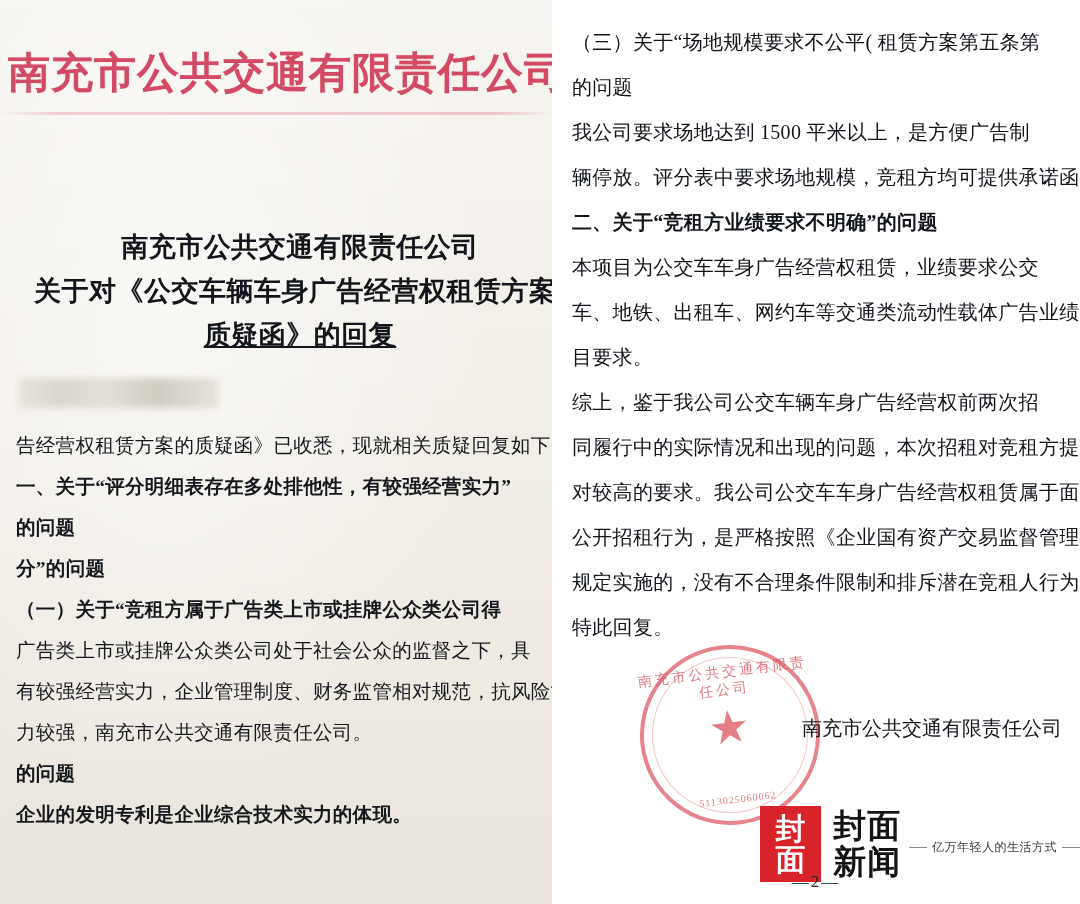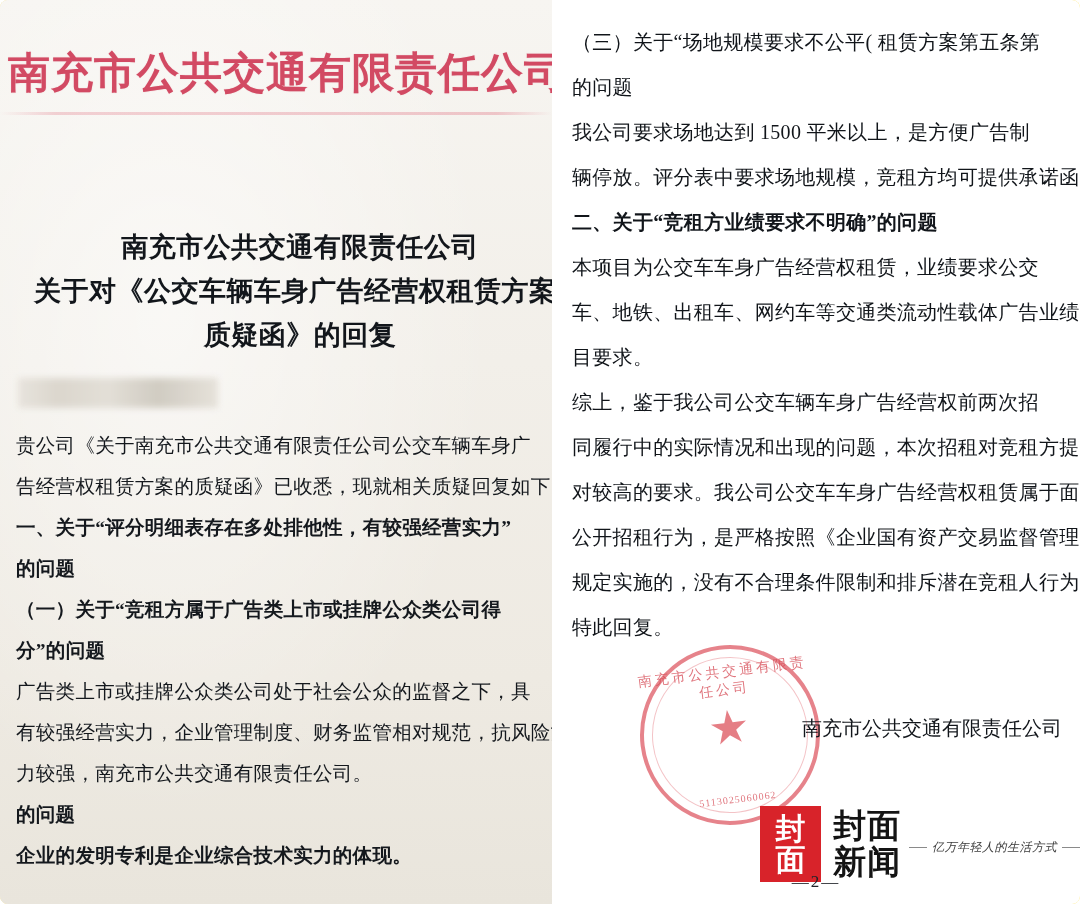--- a/index.html
+++ b/index.html
@@ -8,21 +8,20 @@
     width: 1080px; height: 904px;
     background: #ffffff;
     font-family: "Liberation Serif", serif;
     overflow: hidden;
   }
   .page {
     position: relative;
     width: 1080px; height: 904px;
     background: #fde047;
     overflow: hidden;
-    border-radius: 8px;
   }
 
   
   .left-page {
     position: absolute;
     left: 0; top: 0;
     width: 552px; height: 904px;
     background: #f3f1ec;
     overflow: hidden;
   }
@@ -64,21 +63,21 @@
     text-align: center;
     font-size: 27px;
     font-weight: bold;
     line-height: 44px;
     color: #12161b;
     letter-spacing: 0.5px;
     white-space: nowrap;
   }
   .doc-title .ln { display: block; }
   .doc-title .ln2 { margin-left: 18px; }
-  .doc-title .ln3 { margin-left: 0px; }
+  .doc-title .ln3 { margin-left: 0px; text-decoration: underline; }
 
   .redaction {
     position: absolute;
     left: 18px; top: 378px;
     width: 200px; height: 30px;
     background: linear-gradient(90deg, #e7e3dc 0%, #dad5cc 20%, #e2ded6 45%, #cfcac0 70%, #e5e1d9 100%);
     filter: blur(3px);
     opacity: 0.95;
   }
 
@@ -202,21 +201,20 @@
   }
   .logo-sub {
     margin-top: 6px;
     font-size: 12px;
     color: #3b3b3b;
     letter-spacing: 0.5px;
     white-space: nowrap;
     display: flex;
     align-items: center;
     gap: 5px;
-    font-style: italic;
   }
   .logo-sub .bar { display: inline-block; width: 18px; height: 1px; background: #8a8a8a; }
 
   .page-number {
     position: absolute;
     left: 552px; top: 872px;
     width: 528px;
     text-align: center;
     font-size: 17px;
     color: #20242a;
@@ -237,26 +235,25 @@
 
     <div class="doc-title">
       <span class="ln ln1">南充市公共交通有限责任公司</span>
       <span class="ln ln2">关于对《公交车辆车身广告经营权租赁方案的</span>
       <span class="ln ln3">质疑函》的回复</span>
     </div>
 
     <div class="redaction"></div>
 
     <div class="lbody">
-      <p>贵公司《关于南充市公共交通有限责任公司公交车辆车身广</p>
       <p>告经营权租赁方案的质疑函》已收悉，现就相关质疑回复如下：</p>
       <p class="b">一、关于“评分明细表存在多处排他性，有较强经营实力”</p>
       <p class="b">的问题</p>
+      <p class="b">分”的问题</p>
       <p class="b">（一）关于“竞租方属于广告类上市或挂牌公众类公司得</p>
-      <p class="b">分”的问题</p>
       <p>广告类上市或挂牌公众类公司处于社会公众的监督之下，具</p>
       <p>有较强经营实力，企业管理制度、财务监管相对规范，抗风险能</p>
       <p>力较强，南充市公共交通有限责任公司。</p>
       <p class="b">的问题</p>
       <p class="b">企业的发明专利是企业综合技术实力的体现。</p>
     </div>
   </div>
 
   <div class="right-page">
     <div class="rbody">

